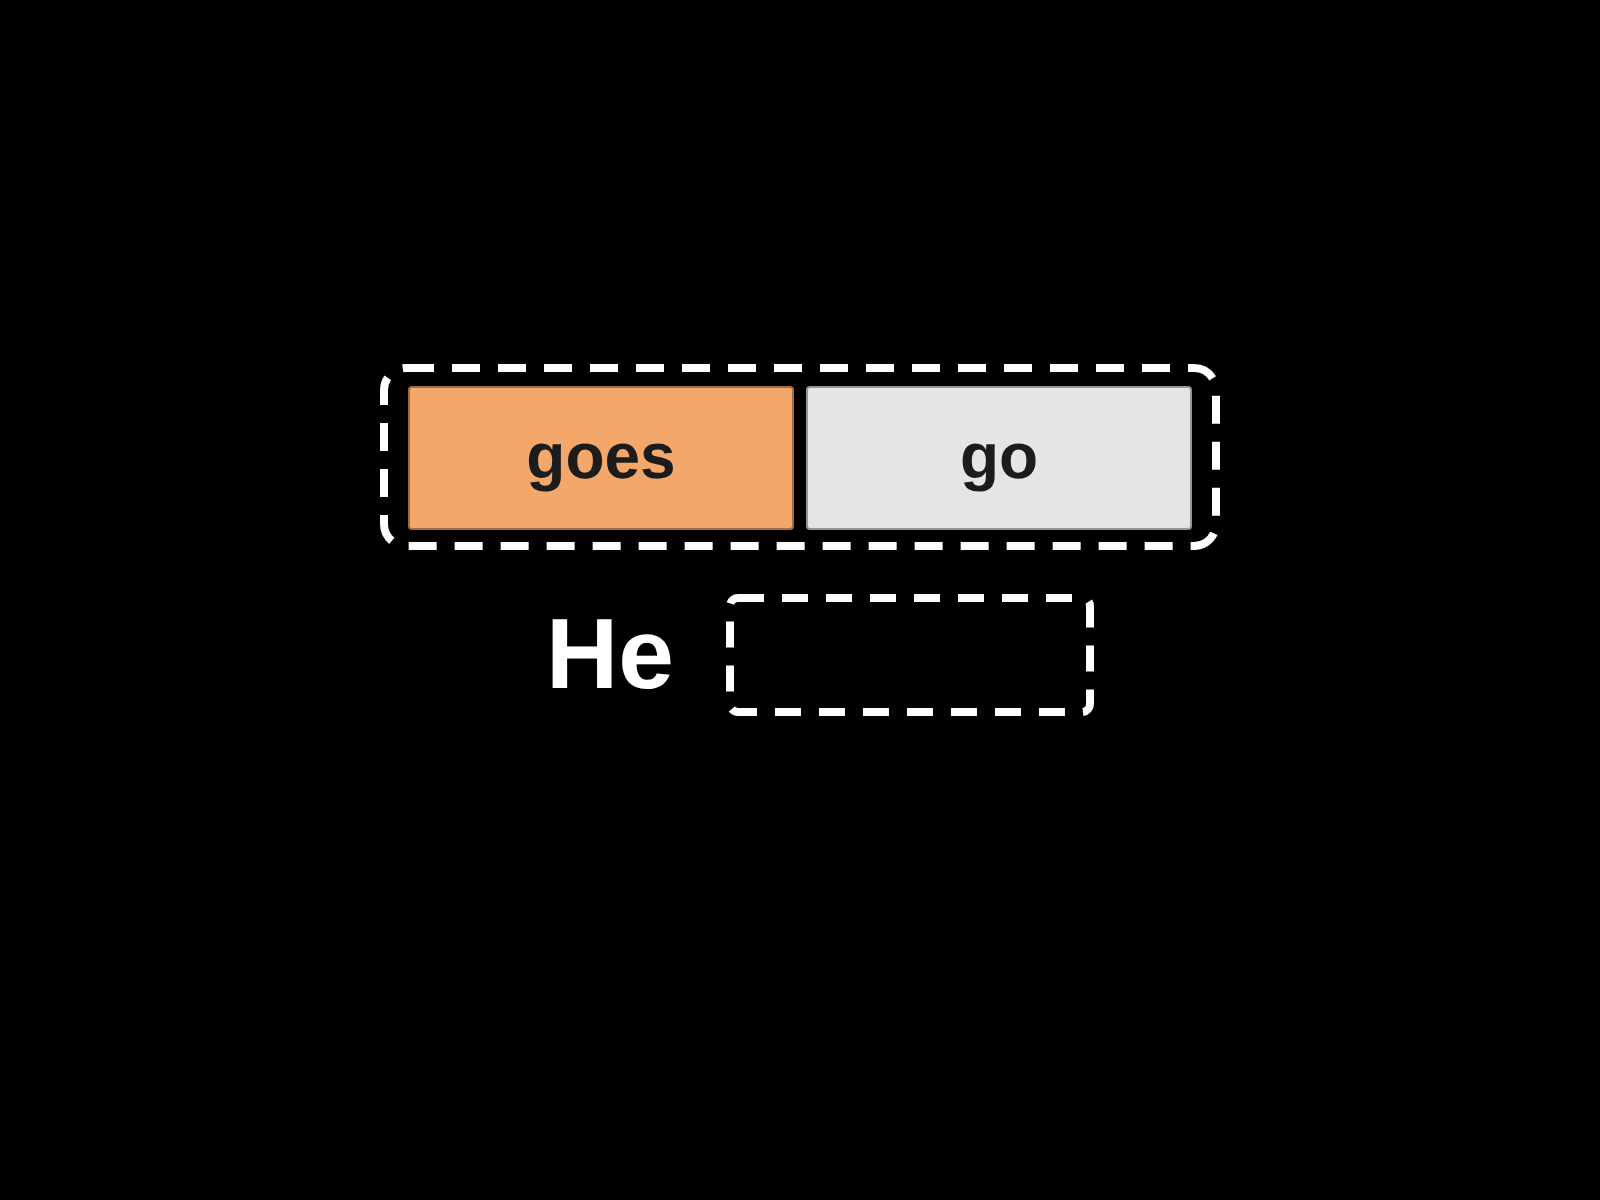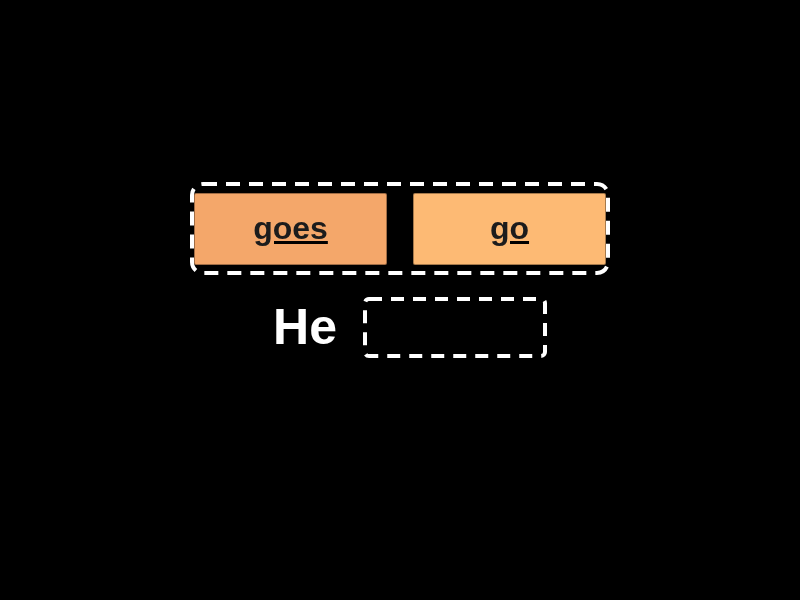--- a/index.html
+++ b/index.html
@@ -29,23 +29,22 @@
     left: 0; top: 0;
     width: 100%; height: 100%;
     pointer-events: none;
   }
   .word-bank .tiles {
     position: absolute;
     left: 4px; top: 4px;
     width: 412px; height: 85px;
     display: flex;
     align-items: center;
-    justify-content: space-between;
+    justify-content: center;
     gap: 6px;
-    text-decoration: underline;
   }
   .choice-tile {
     width: 193px;
     height: 72px;
     display: flex;
     align-items: center;
     justify-content: center;
     border-radius: 2px;
     border: 1px solid rgba(0,0,0,0.35);
     color: #1C1C1C;
@@ -106,21 +105,21 @@
 <div class="stage">
 
   <div class="word-bank">
     <svg class="dash-svg" viewBox="0 0 420 93" xmlns="http://www.w3.org/2000/svg">
       <rect x="2" y="2" width="416" height="89" rx="11" ry="11" fill="none" stroke="#FFFFFF" stroke-width="4" stroke-dasharray="14 9"></rect>
     </svg>
     <div class="tiles">
       <div class="choice-tile" style="background-color: rgb(244, 167, 106);">
         <span>goes</span>
       </div>
-      <div class="choice-tile" style="background-color: #fdba74;">
+      <div class="choice-tile" style="background-color: #e5e5e5;">
         <span>go</span>
       </div>
     </div>
   </div>
 
   <div class="sentence-row">
     <span class="sentence-text">He</span>
 
     <div class="answer-blank">
       <svg class="dash-svg" viewBox="0 0 184 61" xmlns="http://www.w3.org/2000/svg">

